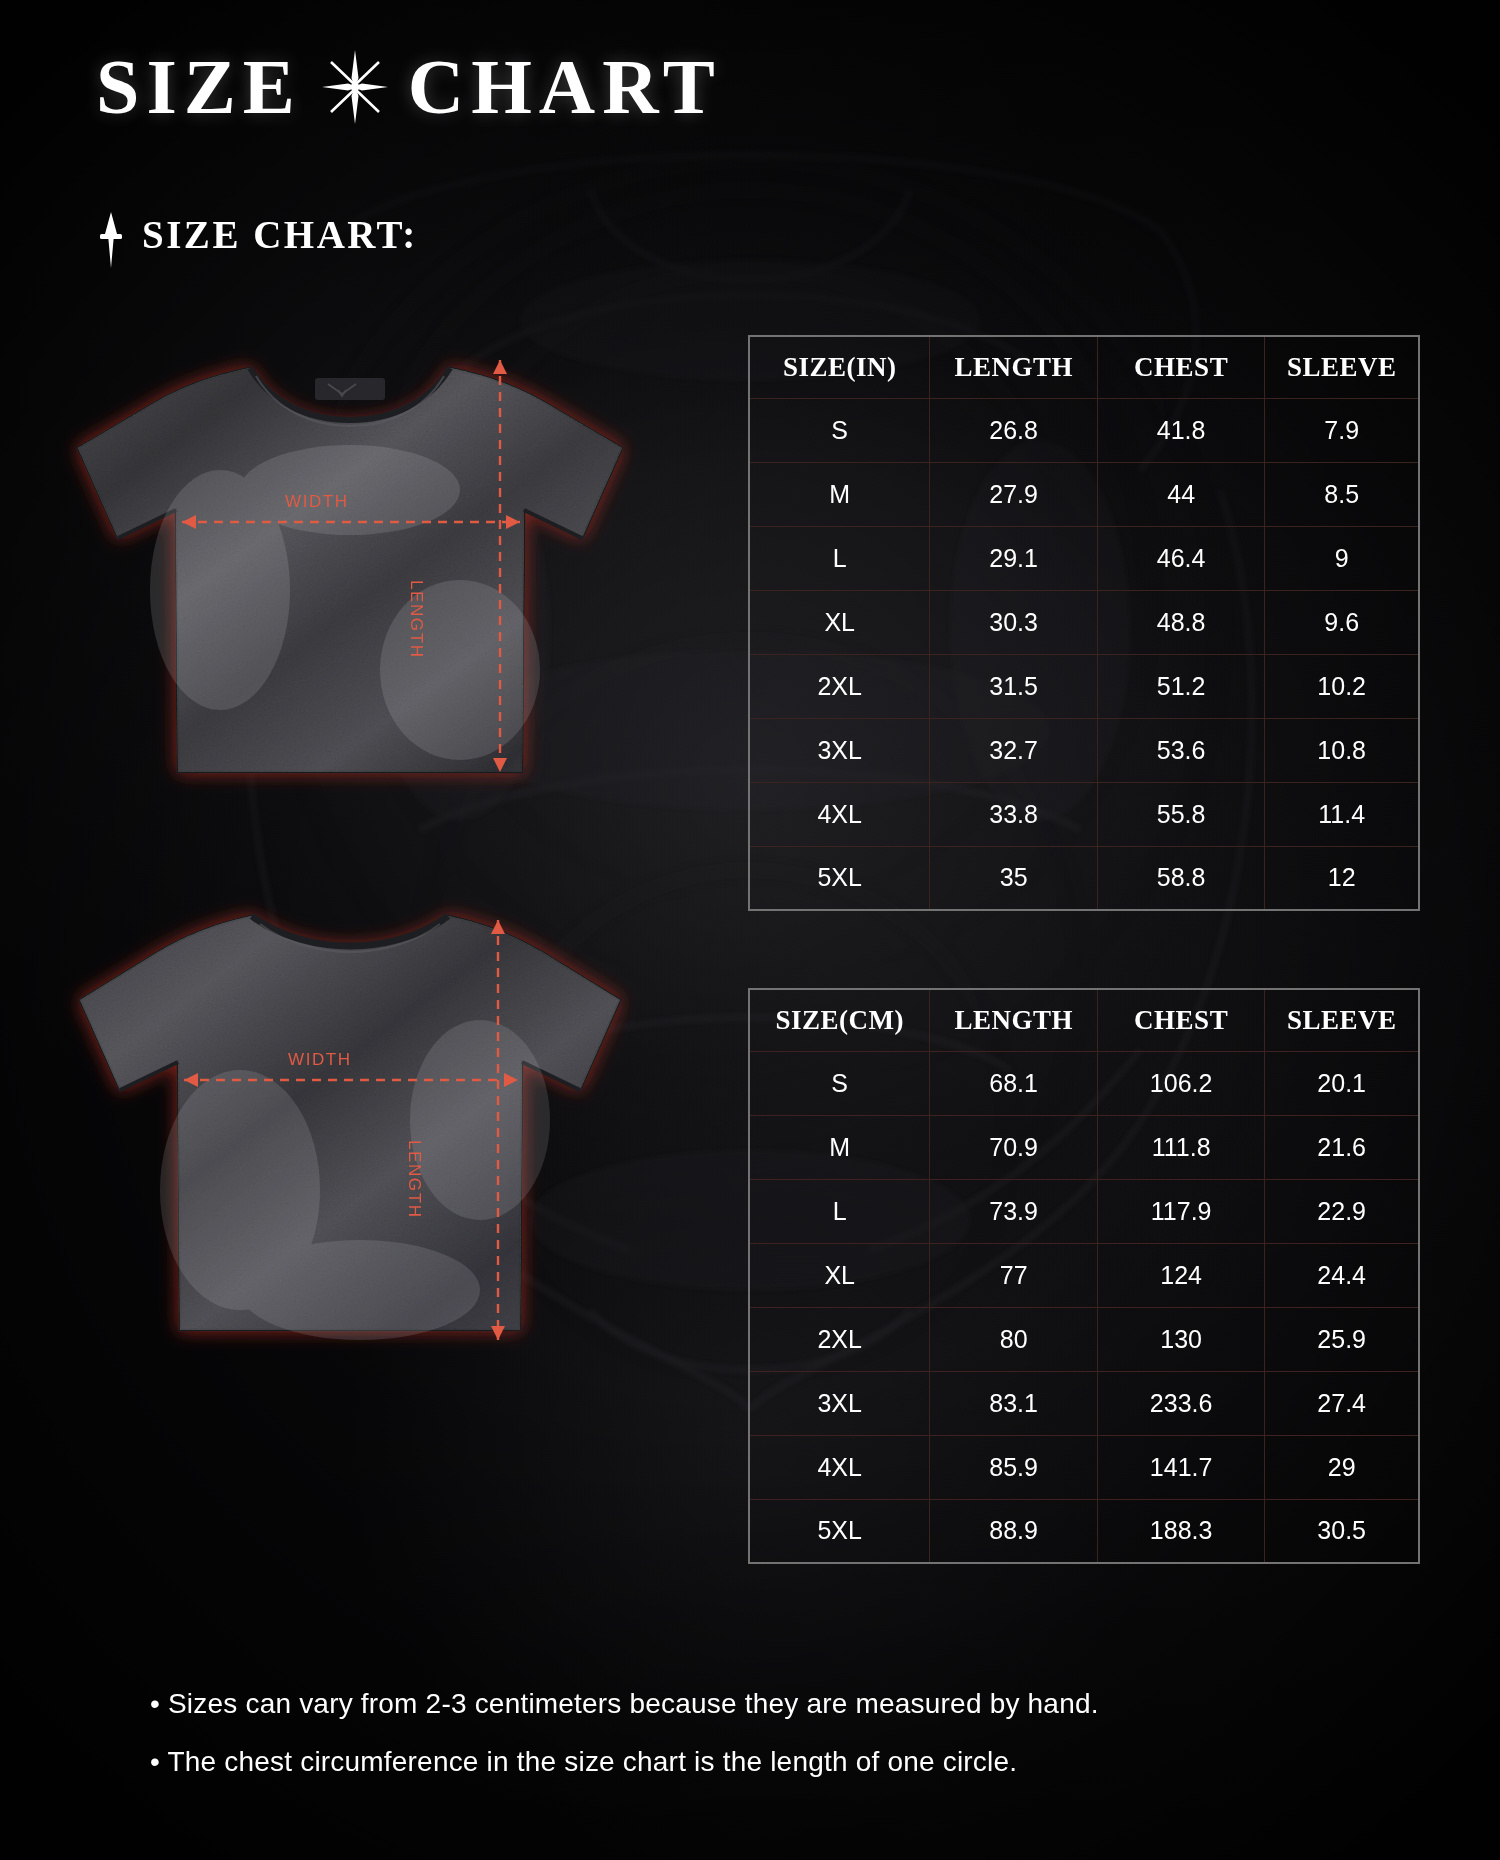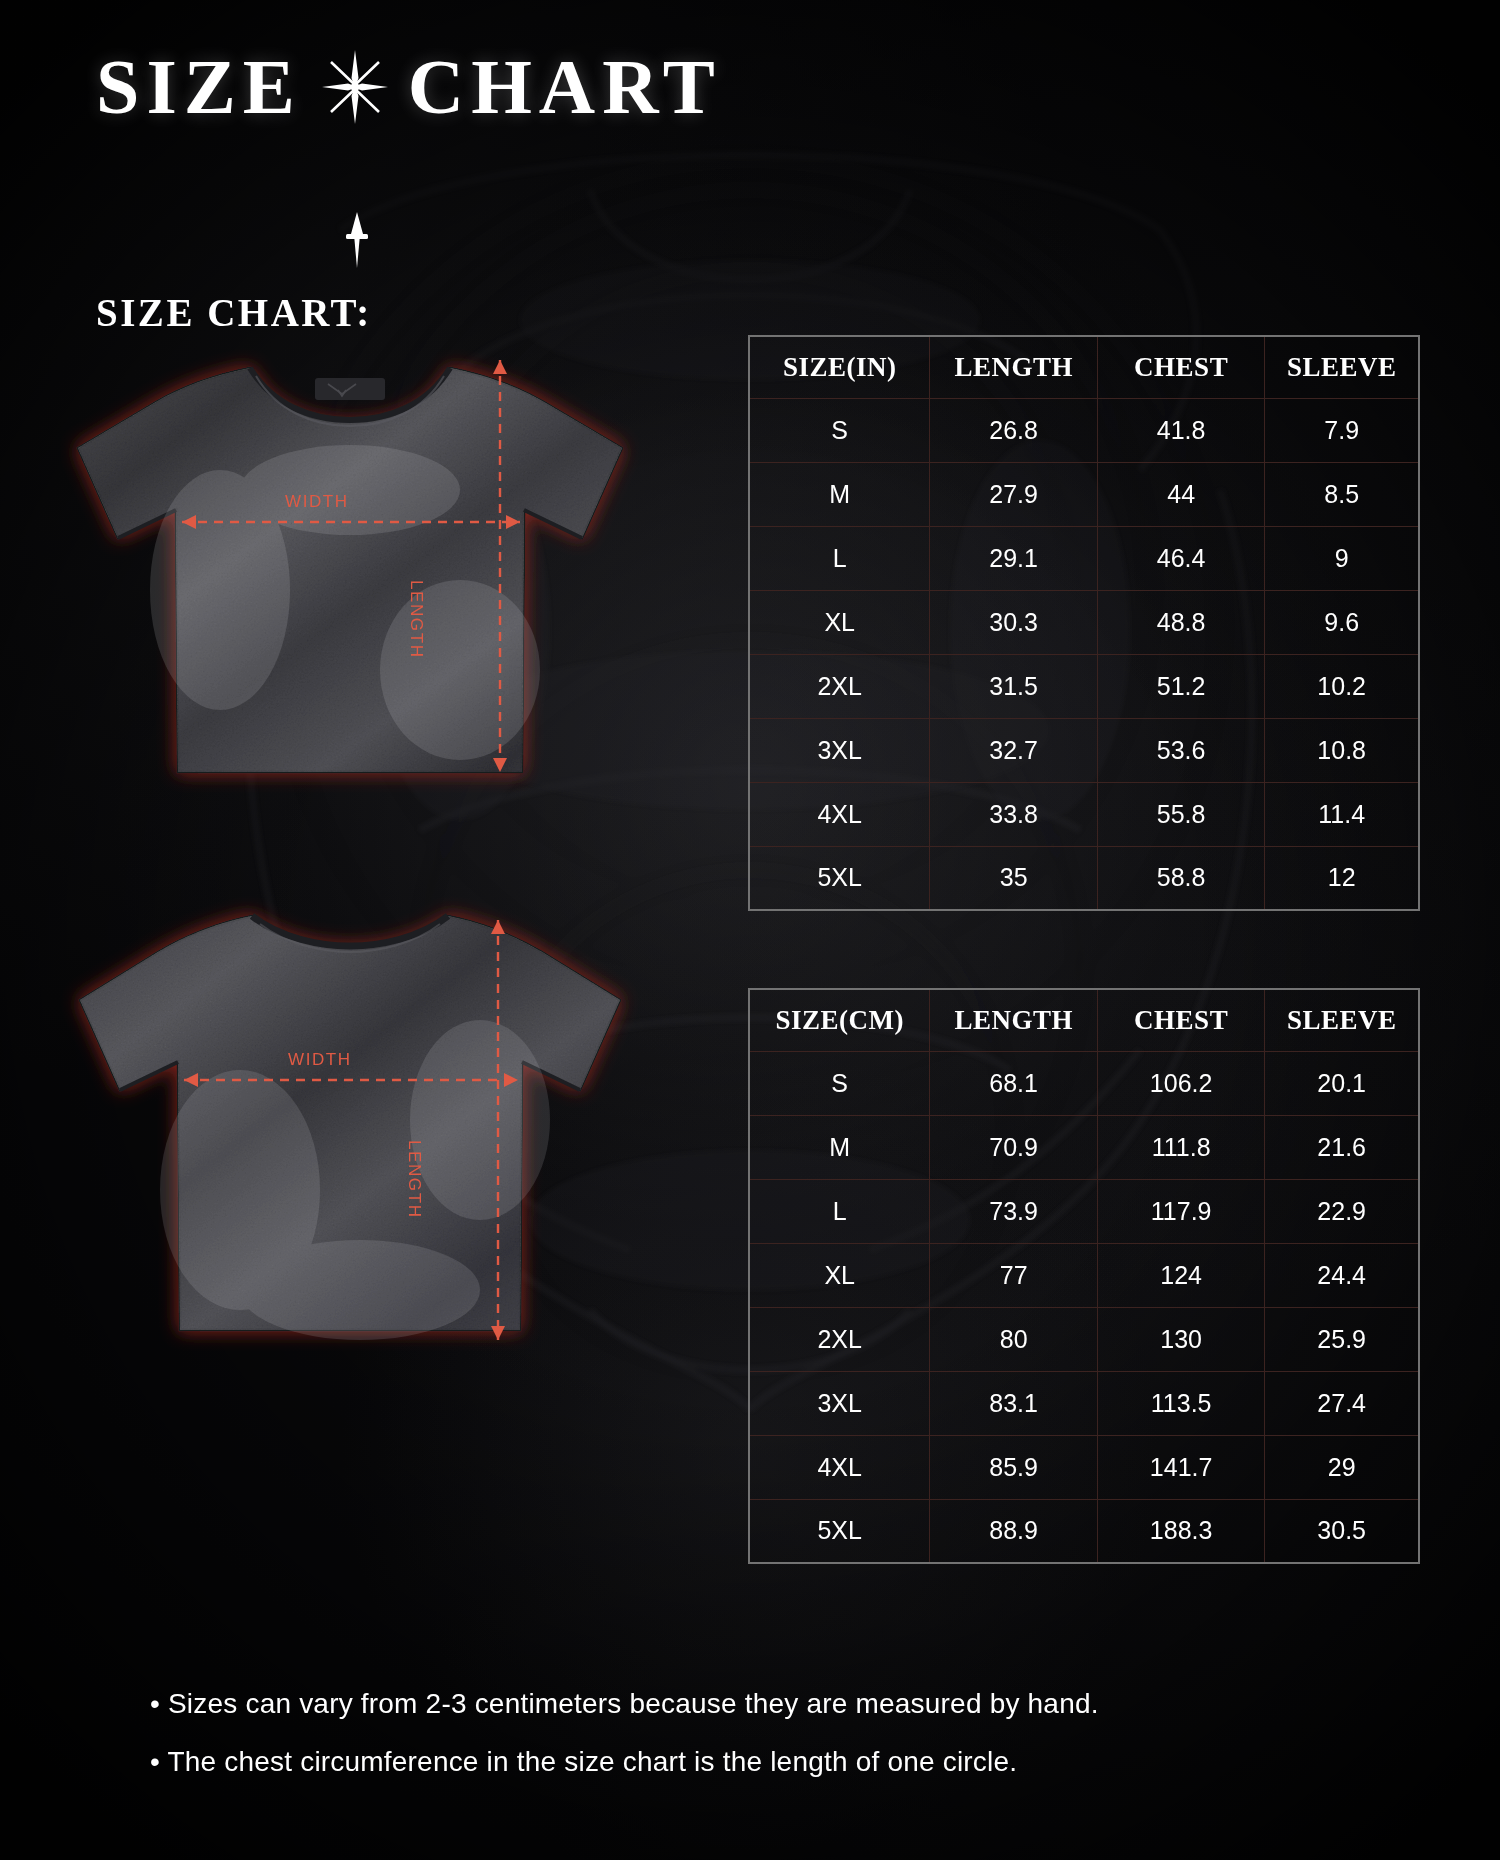--- a/index.html
+++ b/index.html
@@ -63,23 +63,22 @@
     color: #ffffff;
     text-shadow: 0 0 18px rgba(255,255,255,0.22);
   }
   .title-star { width: 70px; height: 78px; position: relative; }
 
   .subtitle-row {
     position: absolute;
     left: 96px;
     top: 212px;
     display: flex;
-    align-items: flex-end;
-    gap: 22px;
-    flex-direction: column;
+    align-items: flex-start;
+    gap: 16px;
   }
   .subtitle-text {
     font-family: "Liberation Serif", serif;
     font-size: 39px;
     letter-spacing: 2.5px;
     font-weight: 700;
     color: #ffffff;
   }
   .dagger { width: 30px; height: 56px; }
 
@@ -458,21 +457,21 @@
       </tr>
       <tr>
         <td>2XL</td>
         <td>80</td>
         <td>130</td>
         <td>25.9</td>
       </tr>
       <tr>
         <td>3XL</td>
         <td>83.1</td>
-        <td>113.5</td>
+        <td>233.6</td>
         <td>27.4</td>
       </tr>
       <tr>
         <td>4XL</td>
         <td>85.9</td>
         <td>141.7</td>
         <td>29</td>
       </tr>
       <tr>
         <td>5XL</td>

